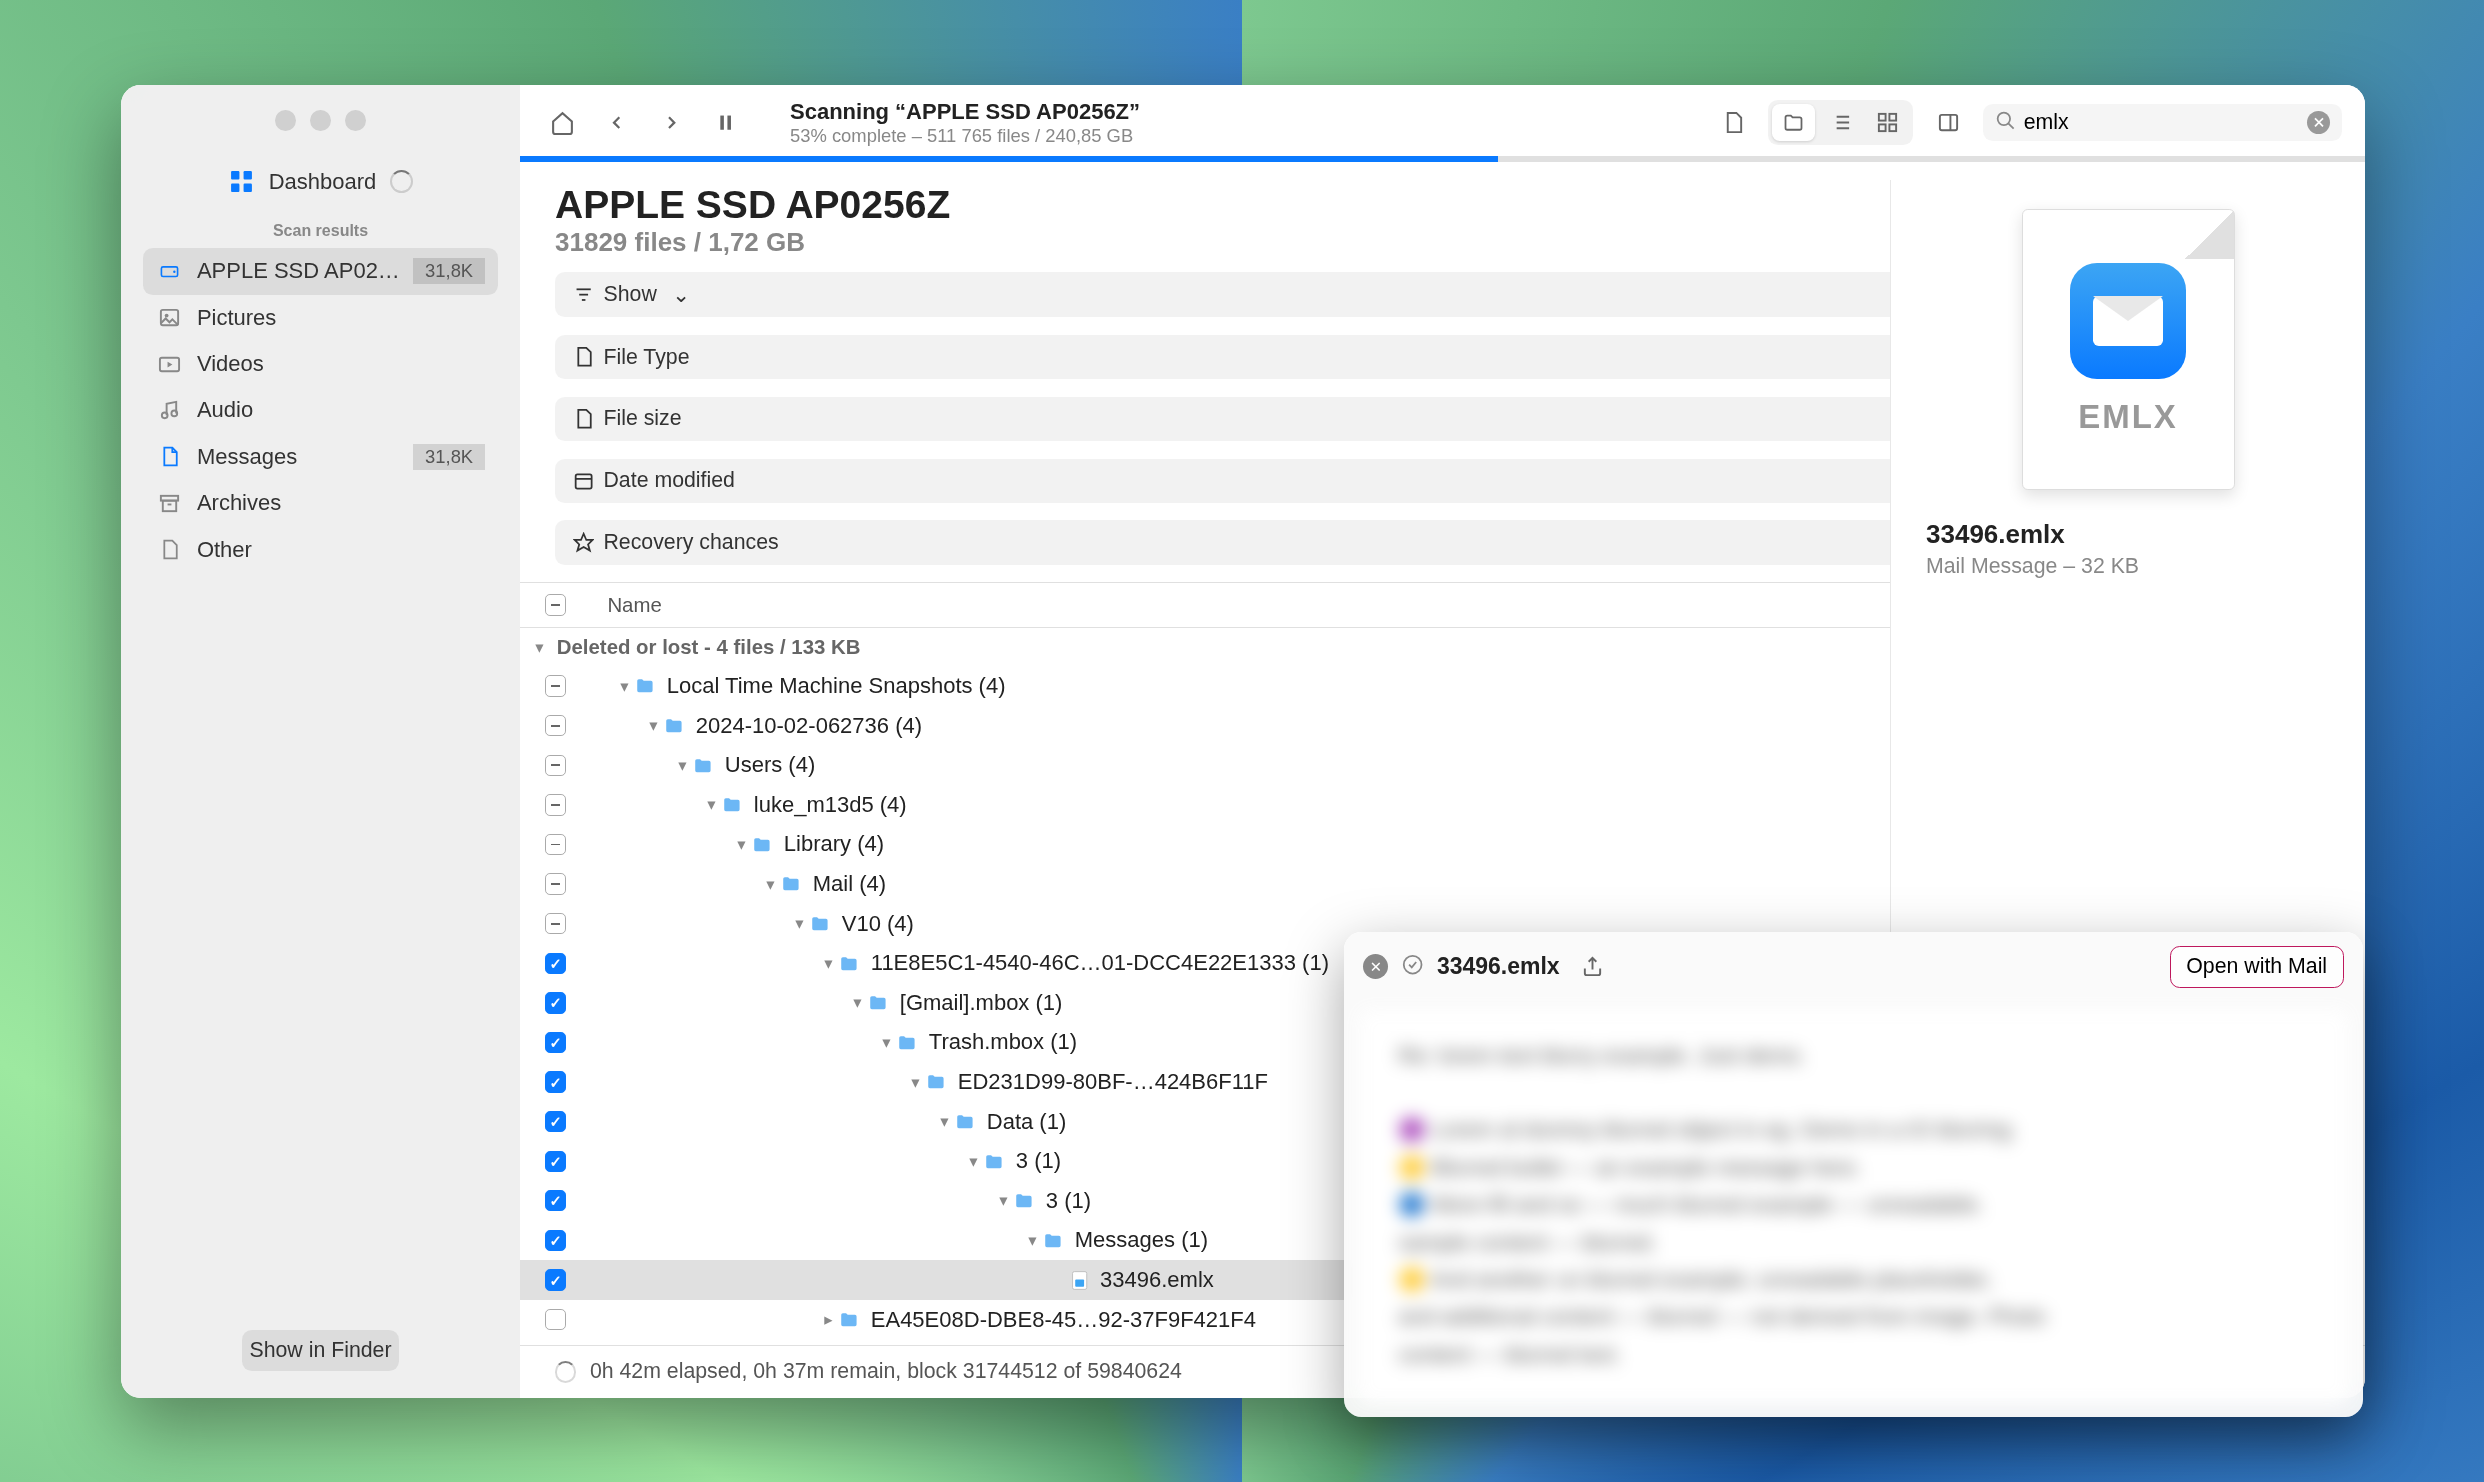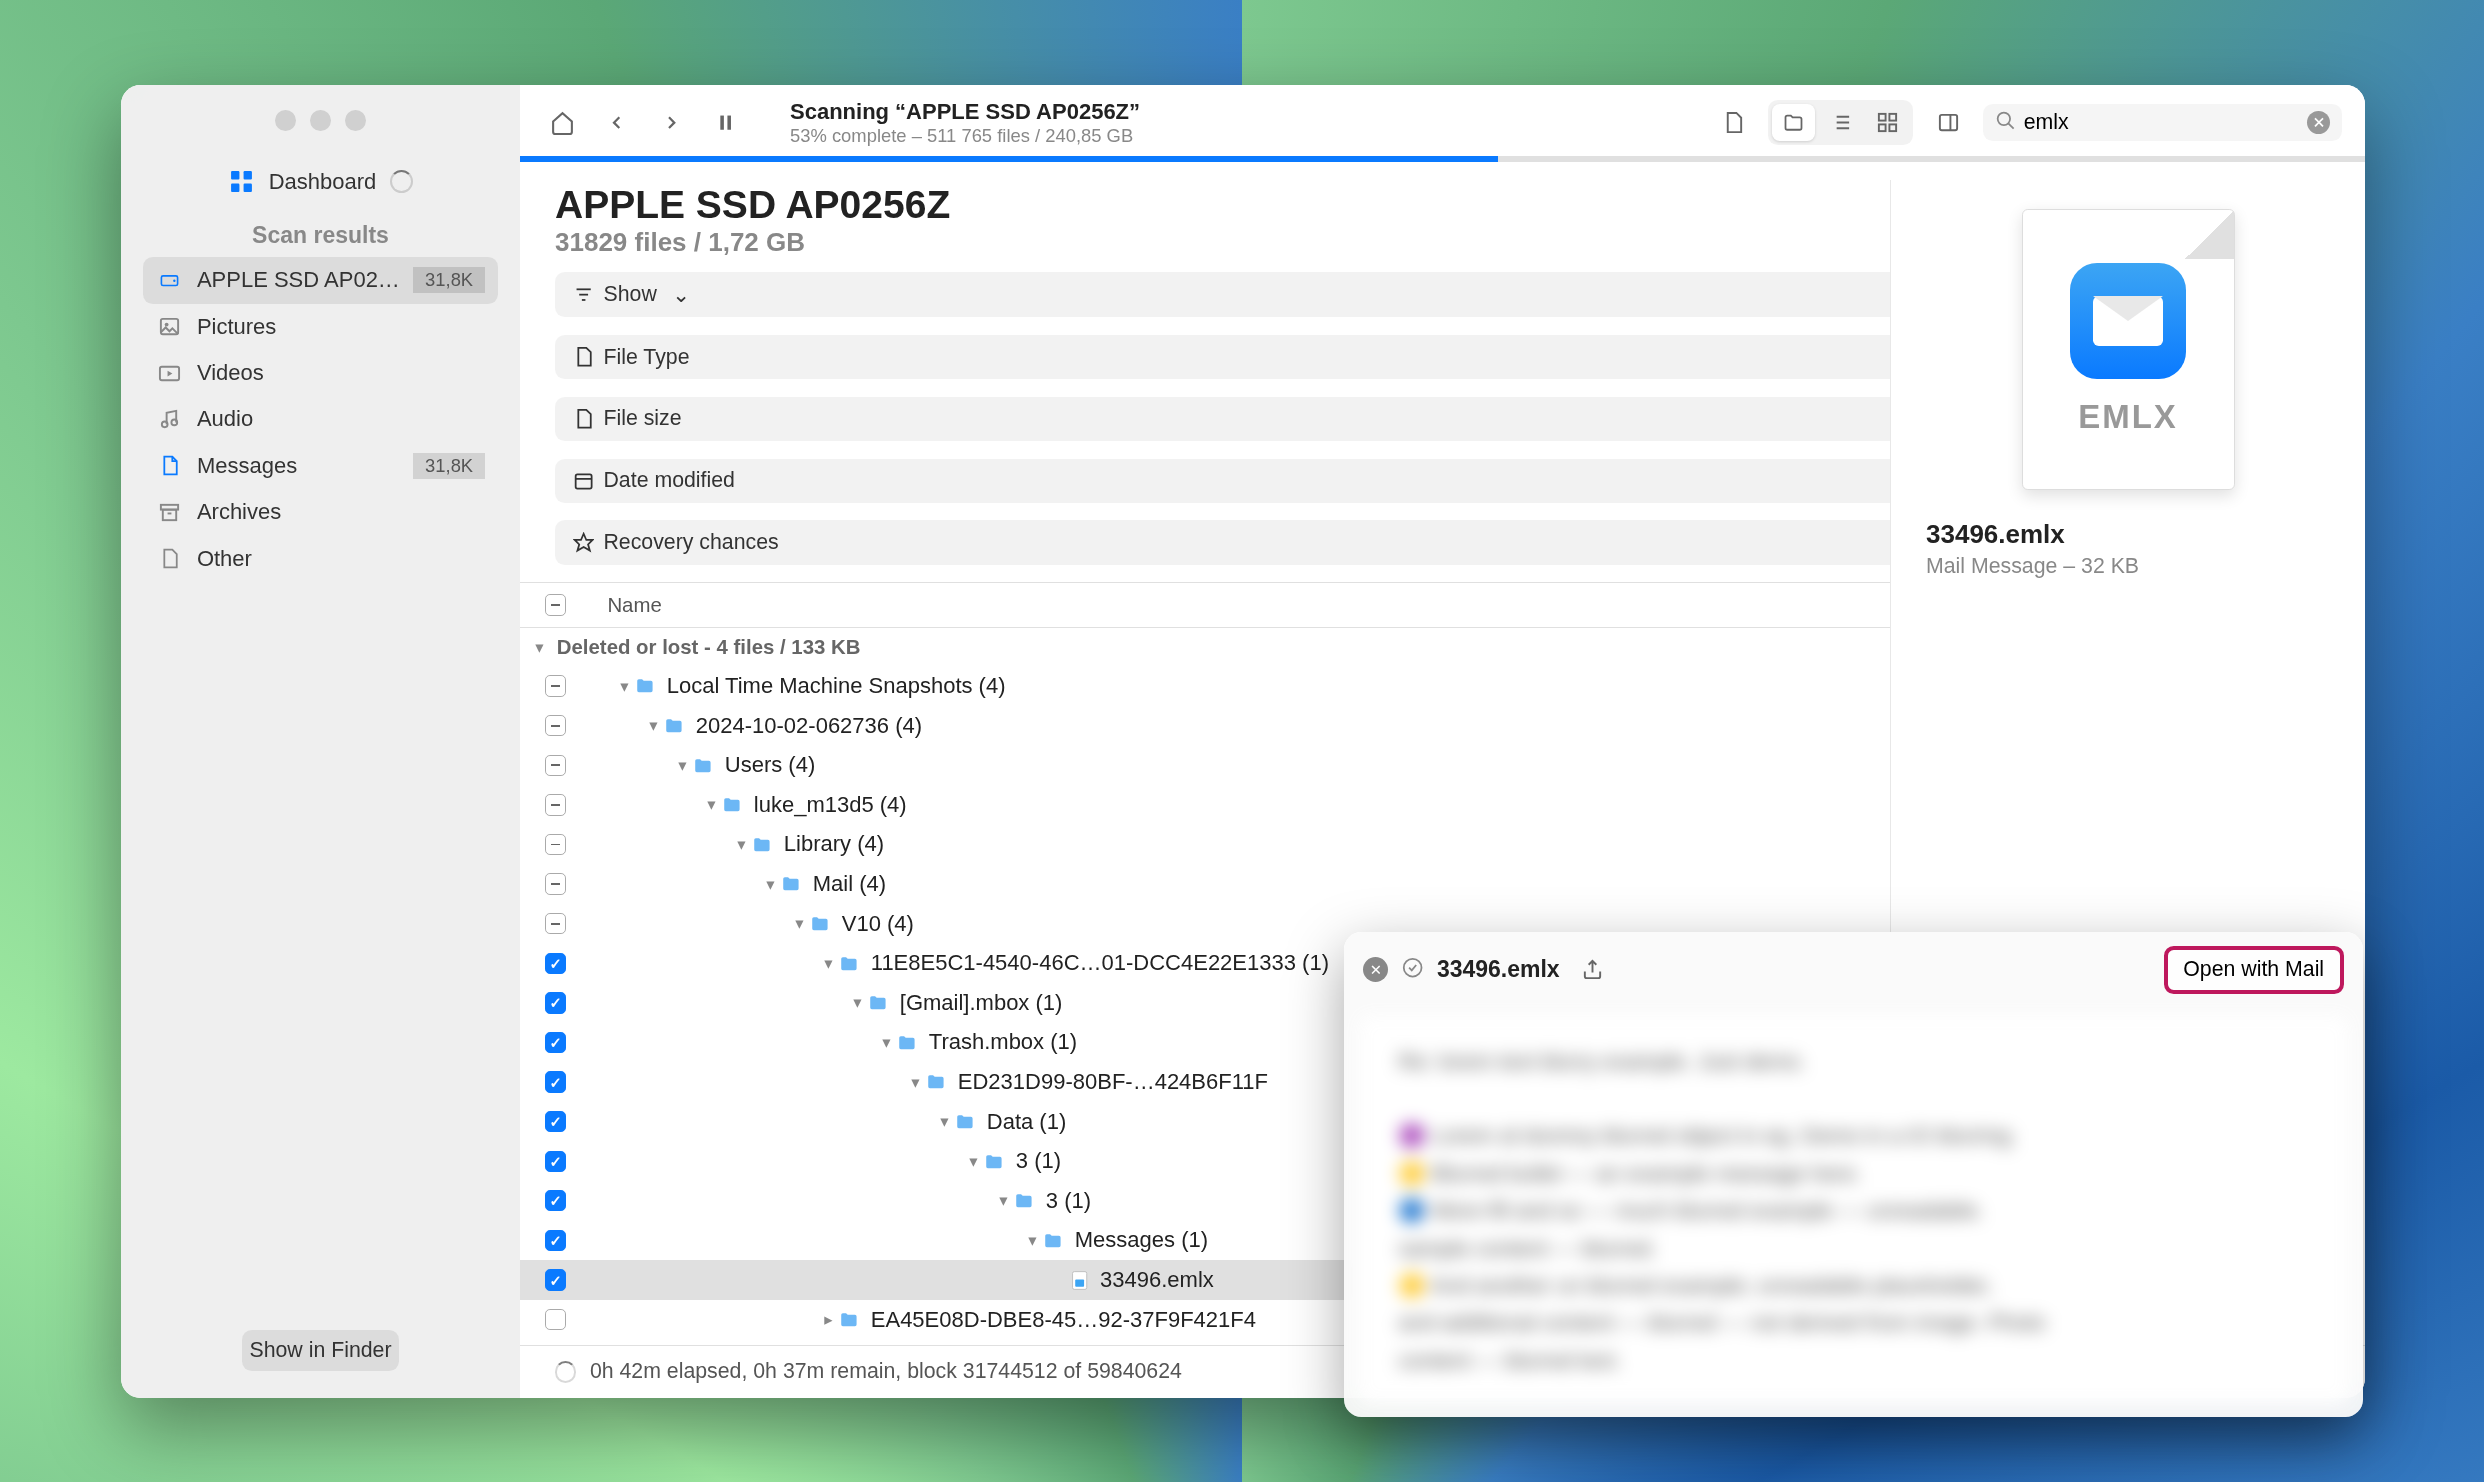--- a/index.html
+++ b/index.html
@@ -11,21 +11,21 @@
 .traffic-lights { display: flex; gap: 13.6px; padding: 5.8px 23px 27px; }
 .tl { width: 21.3px; height: 21.3px; border-radius: 50%; }
 .tl-red { background: #d0d0d0; } .tl-yellow { background: #d0d0d0; } .tl-green { background: #d0d0d0; }
 .sidebar-section { padding: 0 13.6px; }
 .sidebar-item { display: flex; align-items: center; gap: 13.6px; padding: 9.7px 13.6px; border-radius: 9.7px; font-size: 22px; color: #333; cursor: pointer; }
 .sidebar-item.selected { background: rgba(0,0,0,0.08); }
 .sidebar-icon { width: 27px; height: 27px; display: flex; align-items: center; justify-content: center; }
 .badge { margin-left: auto; background: rgba(0,0,0,0.12); border-radius: 0; padding: 1.9px 11.6px; font-size: 18.4px; color: #555; }
 .spinner { margin-left: auto; width: 23px; height: 23px; border: 2.9px solid rgba(0,0,0,0.15); border-top-color: rgba(0,0,0,0.5); border-radius: 50%; animation: spin 1s linear infinite; }
 @keyframes spin { to { transform: rotate(360deg); } }
-.section-label { font-size: 23px; font-weight: 600; color: #888; padding: 17.5px 27px 7.8px; }
+.section-label { font-size: 16px; font-weight: 600; color: #888; padding: 17.5px 27px 7.8px; }
 .show-finder { margin: auto 23px 7.8px; padding: 7.8px; background: rgba(0,0,0,0.08); border-radius: 9.7px; text-align: center; font-size: 21.3px; color: #333; cursor: pointer; }
 .main { flex: 1; display: flex; flex-direction: column; background: #fff; }
 .toolbar { display: flex; align-items: center; gap: 15.5px; padding: 13.6px 23px 9.7px; }
 .tb-btn { width: 39px; height: 39px; display: flex; align-items: center; justify-content: center; border-radius: 7.8px; color: #666; cursor: pointer; }
 .tb-group { display: flex; gap: 3.9px; background: rgba(0,0,0,0.05); border-radius: 9.7px; padding: 3.9px; }
 .tb-group .tb-btn { width: 43px; height: 37px; border-radius: 7.8px; }
 .tb-group .tb-btn.active { background: #fff; box-shadow: 0 1px 2.9px rgba(0,0,0,0.15); }
 .title-area { flex: 1; text-align: left; padding-left: 29px; }
 .title-line { font-size: 22px; font-weight: 600; color: #222; }
 .subtitle-line { font-size: 18.4px; color: #888; }
@@ -66,21 +66,21 @@
 .emlx-mail { width: 116px; height: 116px; background: linear-gradient(180deg, #3ca5f4, #0a7aff); border-radius: 27px; display: flex; align-items: center; justify-content: center; margin-bottom: 19.4px; }
 .emlx-env { width: 70px; height: 50px; background: #fff; border-radius: 5.8px; position: relative; }
 .emlx-env::before { content: ""; position: absolute; top: 0; left: 0; right: 0; height: 0; border-left: 35px solid transparent; border-right: 35px solid transparent; border-top: 25px solid #e8e8e8; }
 .emlx-label { font-size: 33px; font-weight: 600; color: #999; letter-spacing: 1.9px; }
 .preview-name { font-size: 26px; font-weight: 700; color: #222; align-self: flex-start; }
 .preview-sub { font-size: 21.3px; color: #888; align-self: flex-start; margin-top: 3.9px; }
 .popup { position: absolute; left: 1344px; top: 932px; width: 1019px; height: 485px; background: rgba(250,250,250,0.95); backdrop-filter: blur(29px); border-radius: 17.5px; box-shadow: 0 19.4px 58px rgba(0,0,0,0.35); display: flex; flex-direction: column; overflow: hidden; }
 .popup-header { display: flex; align-items: center; gap: 13.6px; padding: 13.6px 19.4px; }
 .popup-close { width: 25px; height: 25px; border-radius: 50%; background: #888; color: #fff; display: flex; align-items: center; justify-content: center; cursor: pointer; font-size: 14.6px; }
 .popup-title { font-size: 23px; font-weight: 600; color: #222; }
-.popup-open { margin-left: auto; padding: 7.8px 15.5px; background: rgba(255,255,255,0.8); border: 4px solid #be185d; border-radius: 9.7px; font-size: 21.3px; cursor: pointer; }
+.popup-open { margin-left: auto; padding: 7.8px 15.5px; background: rgba(255,255,255,0.8); border: 1px solid #be185d; border-radius: 9.7px; font-size: 21.3px; cursor: pointer; }
 .popup-share { width: 39px; height: 39px; display: flex; align-items: center; justify-content: center; color: #666; cursor: pointer; }
 .popup-body { flex: 1; margin: 7.8px 15.5px 15.5px; background: #fff; border-radius: 9.7px; padding: 27px 39px; filter: blur(8.7px); font-size: 22px; line-height: 1.7; color: #555; overflow: hidden; }
 .icon-svg { fill: currentColor; }
 .blue-icon { color: #0a7aff; }
 .gray-icon { color: #888; }
 </style>
 </head>
 <body>
 
 <div class="bg-rays"></div>

